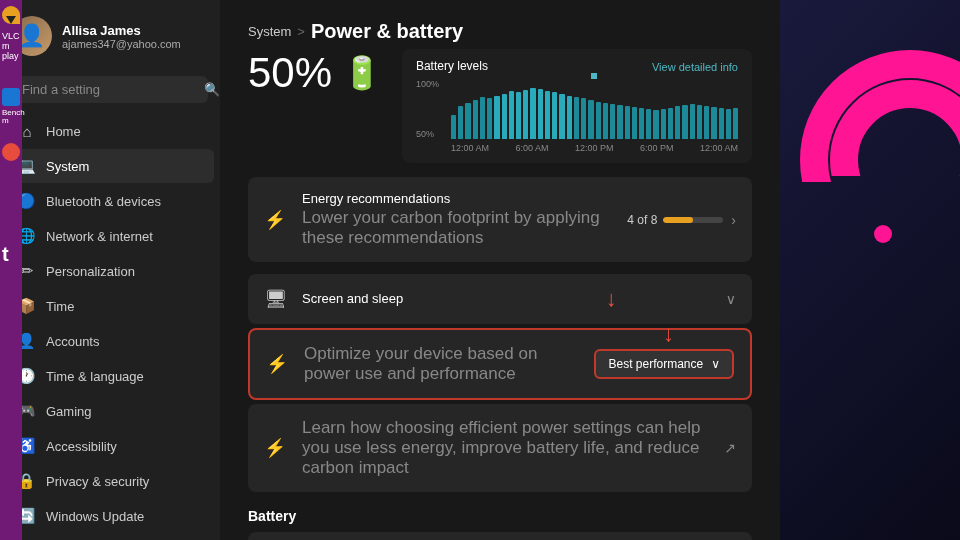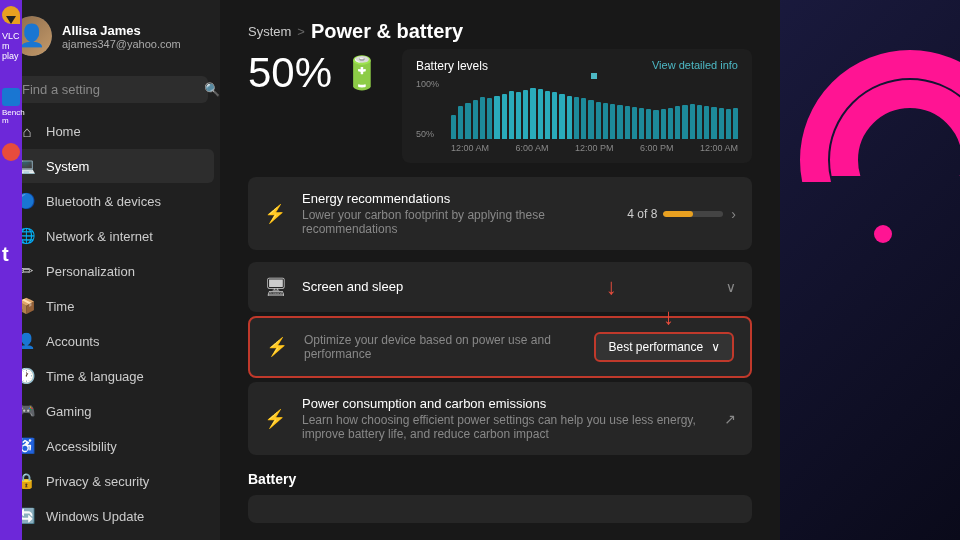--- a/index.html
+++ b/index.html
@@ -190,21 +190,21 @@
     .battery-chart-container {
       flex: 1;
       background: #1e1e1e;
       border-radius: 8px;
       padding: 10px 14px;
     }
 
     .chart-header {
       display: flex;
       justify-content: space-between;
-      align-items: flex-start;
+      align-items: flex-end;
       margin-bottom: 6px;
     }
 
     .chart-title {
       color: #fff;
       font-size: 12px;
       font-weight: 500;
     }
 
     .view-detailed {
@@ -263,21 +263,21 @@
 
     .settings-item-title {
       color: #fff;
       font-size: 13px;
       font-weight: 500;
       margin-bottom: 2px;
     }
 
     .settings-item-desc {
       color: #888;
-      font-size: 12px;
+      font-size: 17px;
     }
 
     .settings-item-right {
       display: flex;
       align-items: center;
       gap: 8px;
       flex-shrink: 0;
     }
 
     .progress-badge {
@@ -422,21 +422,21 @@
 <body>
 
 <div class="desktop-bg"></div>
 
 <div class="right-decoration">
   <div class="wifi-arc-2"></div>
   <div class="wifi-arc-1"></div>
   <div class="wifi-dot"></div>
 </div>
 
-<div style="position:absolute;left:0;top:0;width:22px;height:540px;background:#6d28d9;z-index:4;">
+<div style="position:absolute;left:0;top:0;width:22px;height:540px;background:#701a75;z-index:4;">
   <div style="width:18px;height:18px;background:#e8a020;border-radius:50% 50% 0 50%;margin:6px 2px;position:relative;">
     <div style="position:absolute;bottom:0;left:50%;transform:translateX(-50%);width:0;height:0;border-left:5px solid transparent;border-right:5px solid transparent;border-top:8px solid #222;"></div>
   </div>
   <div style="color:#fff;font-size:9px;padding:2px;line-height:1.1;margin-top:6px;">VLC m<br>play</div>
   <div style="width:18px;height:18px;background:#1976d2;border-radius:3px;margin:24px 2px 2px;"></div>
   <div style="color:#fff;font-size:8px;padding:1px 2px;line-height:1.1;">Bench<br>m</div>
   <div style="width:18px;height:18px;background:#e74c3c;border-radius:50%;margin:16px 2px 2px;"></div>
   <div style="color:#fff;font-size:20px;font-weight:900;margin-top:80px;padding:2px;">t</div>
 </div>
 
@@ -636,21 +636,20 @@
         <div class="power-mode-dropdown">
           <span>Best performance</span>
           <span>∨</span>
         </div>
       </div>
     </div>
 
     <div class="carbon-item" style="margin-bottom:12px;">
       <div class="settings-item-icon">⚡</div>
       <div class="settings-item-text">
-        <div class="settings-item-title">Power consumption and carbon emissions</div>
         <div class="settings-item-desc">Learn how choosing efficient power settings can help you use less energy, improve battery life, and reduce carbon impact</div>
       </div>
       <div>
         <span class="external-link-icon">↗</span>
       </div>
     </div>
 
     <div class="section-header">Battery</div>
 
     <div class="battery-saver-item">

